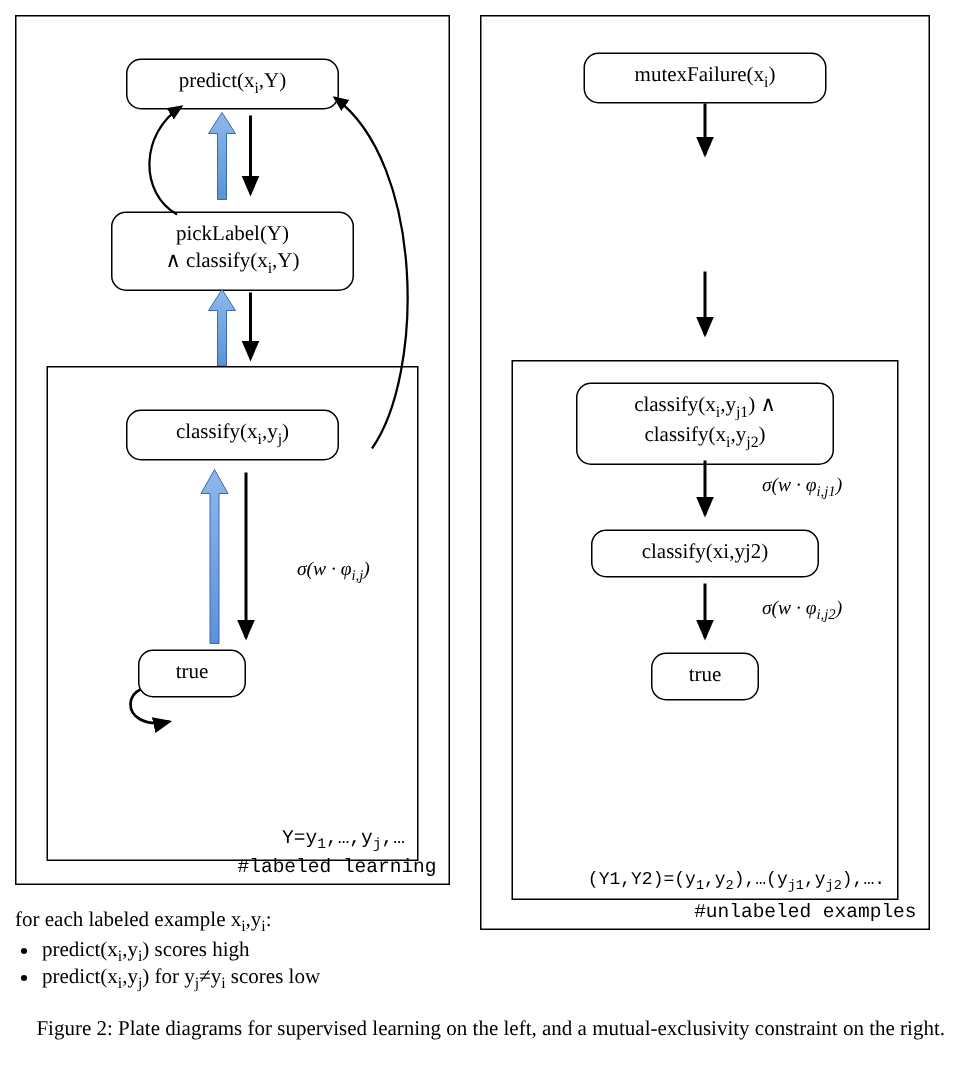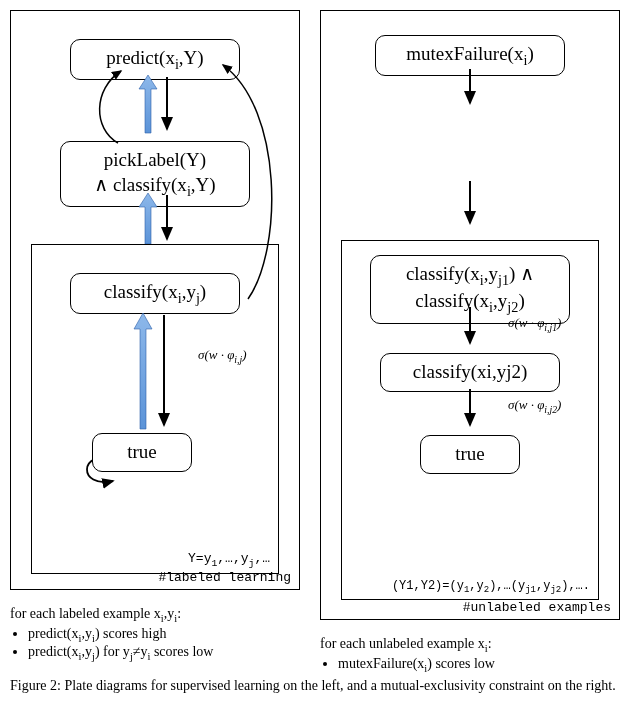--- a/index.html
+++ b/index.html
@@ -30,44 +30,45 @@
     position: absolute;
     bottom: 4px;
     right: 8px;
     font-size: 13px;
     font-family: Liberation Mono, monospace;
   }
   .node {
     border: 1.5px solid #000;
     border-radius: 10px;
     background: #fff;
-    padding: 6px 24px;
+    padding: 6px 10px;
     text-align: center;
-    font-size: 19px;
+    font-size: 14px;
     line-height: 1.3;
     margin: 0 auto;
     position: relative;
   }
   .edge-label {
     font-style: italic;
     font-size: 13px;
     margin-left: 6px;
     white-space: nowrap;
   }
   .desc {
     font-size: 14px;
     margin-top: 16px;
   }
   .desc ul {
     margin: 2px 0 0 0;
     padding-left: 18px;
   }
   .caption {
     font-size: 14px;
-    margin-top: 4px;
+    margin-top: 18px;
+    text-align: right;
   }
   sub { font-size: 0.75em; }
 </style>
 </head>
 <body>
 
 <svg style="position:absolute;width:0;height:0">
   <defs>
     <marker id="ah" markerWidth="10" markerHeight="10" refX="6" refY="3" orient="auto">
       <path d="M0,0 L7,3 L0,6 Z" fill="#000"></path>
@@ -112,21 +113,21 @@
         <div class="plate-inner" style="position:absolute; top:196px; left:8px; right:8px; height:280px;">
 
           <div class="node" style="width:120px; position:absolute; top:28px; left:50%; transform:translateX(-50%);">classify(x<sub>i</sub>,y<sub>j</sub>)</div>
 
           <svg style="position:absolute; top:62px; left:36px;" width="190" height="130">
 
             <path d="M72,122 L72,22 L66,22 L75,6 L84,22 L78,22 L78,122 Z" fill="url(#bluegrad)" stroke="#2b5ea8" stroke-width="0.6"></path>
 
             <line x1="96" y1="8" x2="96" y2="118" stroke="#000" stroke-width="2" marker-end="url(#ah)"></line>
           </svg>
-          <div style="position:absolute; top:102px; left:160px;" class="edge-label">σ(w · φ<sub>i,j</sub>)</div>
+          <div style="position:absolute; top:126px; left:160px;" class="edge-label">σ(w · φ<sub>i,j</sub>)</div>
 
           <div class="node" style="width:50px; position:absolute; top:188px; left:60px;">true</div>
 
           <div class="plate-label-br">Y=y<sub>1</sub>,…,y<sub>j</sub>,…</div>
         </div>
 
       </div>
       <div class="plate-label-br">#labeled learning</div>
     </div>
 
@@ -171,23 +172,17 @@
           <div style="position:absolute; top:156px; left:160px;" class="edge-label">σ(w · φ<sub>i,j2</sub>)</div>
 
           <div class="node" style="width:50px; position:absolute; top:194px; left:50%; transform:translateX(-50%);">true</div>
 
           <div class="plate-label-br" style="font-size:12px">(Y1,Y2)=(y<sub>1</sub>,y<sub>2</sub>),…(y<sub>j1</sub>,y<sub>j2</sub>),….</div>
         </div>
       </div>
       <div class="plate-label-br">#unlabeled examples</div>
     </div>
 
-    <div class="desc">
-      <span>for each unlabeled example x<sub>i</sub>:</span>
-      <ul>
-        <li>mutexFailure(x<sub>i</sub>) scores low</li>
-      </ul>
-    </div>
   </div>
 
 </div>
 
 <div class="caption">Figure 2: Plate diagrams for supervised learning on the left, and a mutual-exclusivity constraint on the right.</div>
 
 </body></html>

